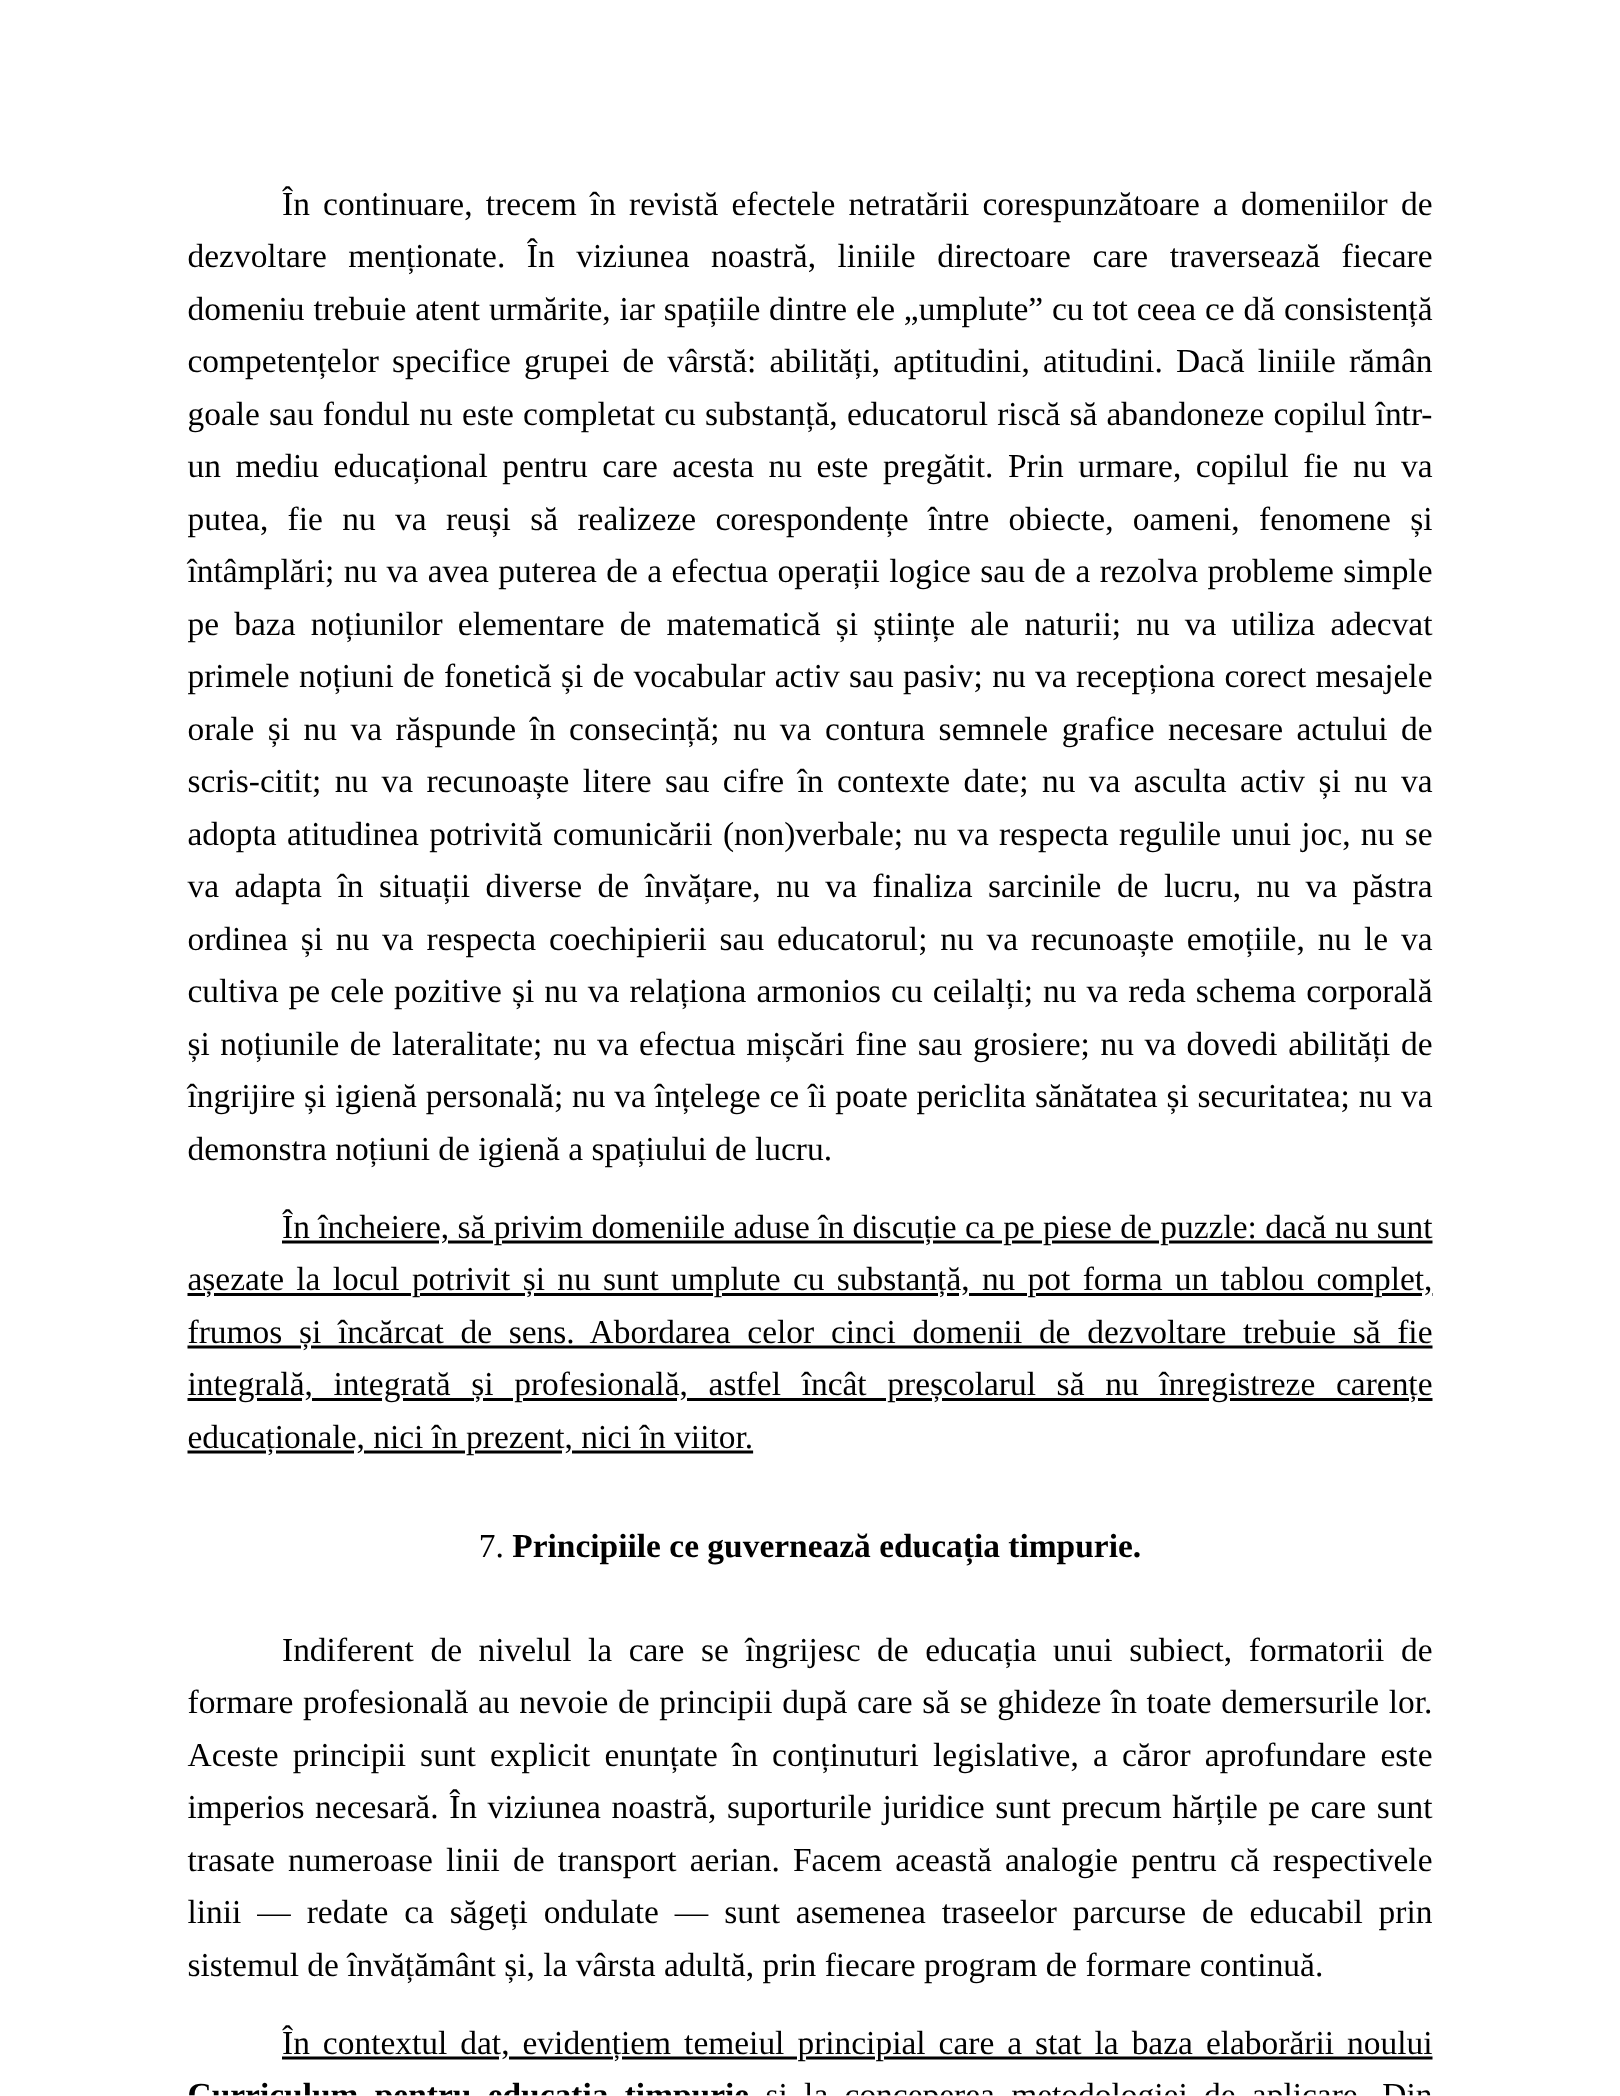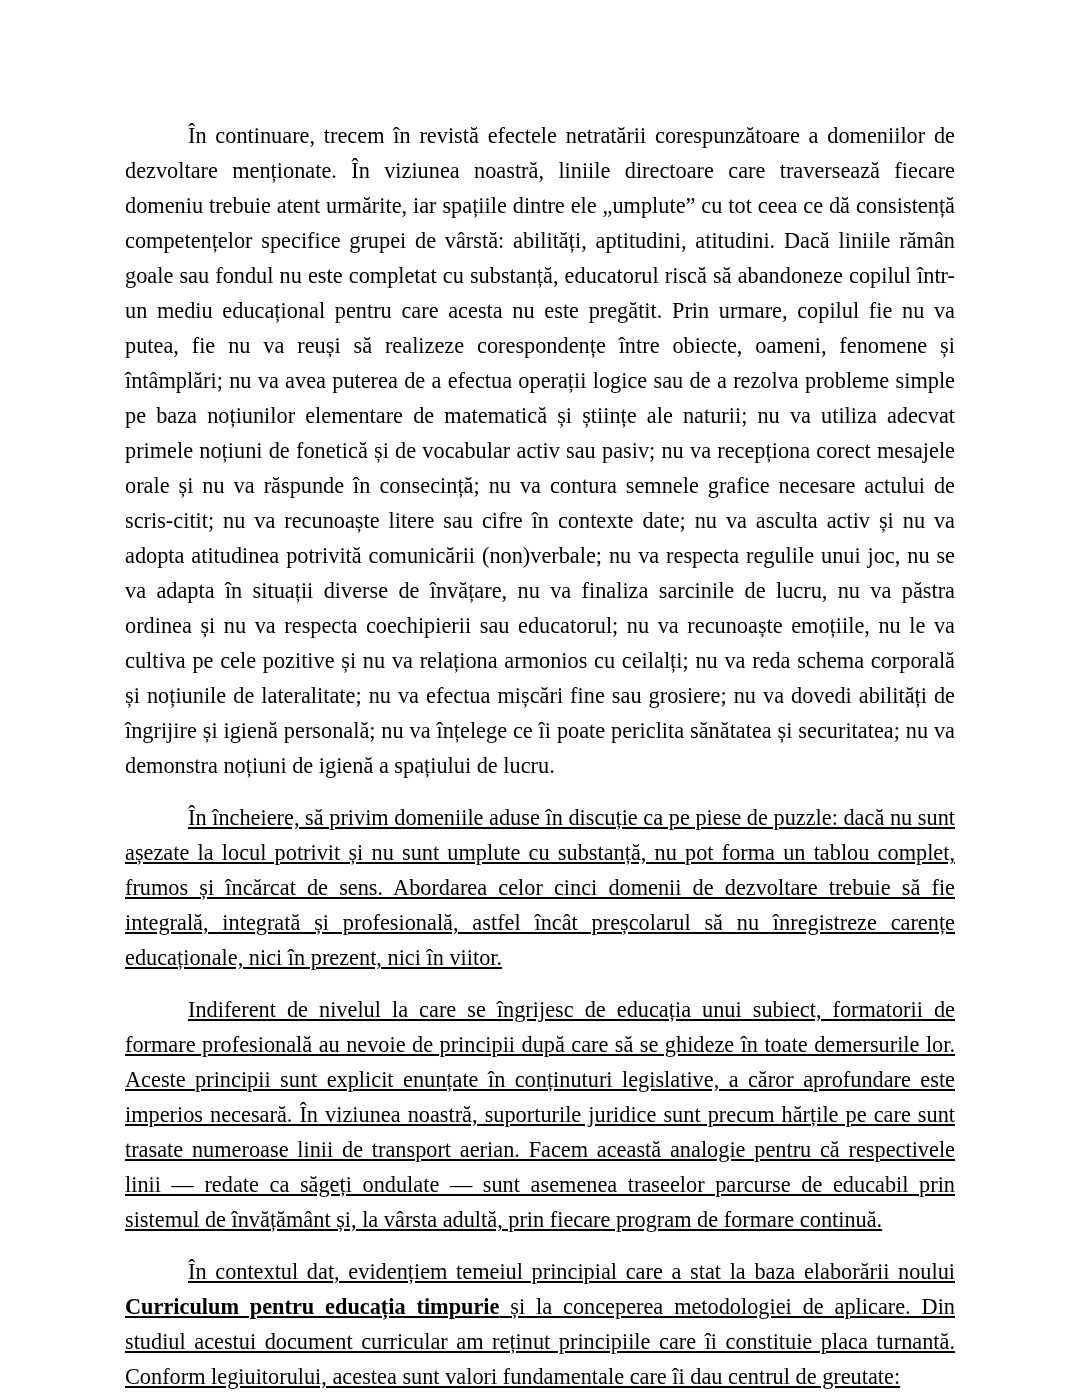--- a/index.html
+++ b/index.html
@@ -74,19 +74,22 @@
 </head>
 <body>
 
 <div class="page">
   <div class="content">
 
     <p class="para">În continuare, trecem în revistă efectele netratării corespunzătoare a domeniilor de dezvoltare menționate. În viziunea noastră, liniile directoare care traversează fiecare domeniu trebuie atent urmărite, iar spațiile dintre ele „umplute” cu tot ceea ce dă consistență competențelor specifice grupei de vârstă: abilități, aptitudini, atitudini. Dacă liniile rămân goale sau fondul nu este completat cu substanță, educatorul riscă să abandoneze copilul într-un mediu educațional pentru care acesta nu este pregătit. Prin urmare, copilul fie nu va putea, fie nu va reuși să realizeze corespondențe între obiecte, oameni, fenomene și întâmplări; nu va avea puterea de a efectua operații logice sau de a rezolva probleme simple pe baza noțiunilor elementare de matematică și științe ale naturii; nu va utiliza adecvat primele noțiuni de fonetică și de vocabular activ sau pasiv; nu va recepționa corect mesajele orale și nu va răspunde în consecință; nu va contura semnele grafice necesare actului de scris-citit; nu va recunoaște litere sau cifre în contexte date; nu va asculta activ și nu va adopta atitudinea potrivită comunicării (non)verbale; nu va respecta regulile unui joc, nu se va adapta în situații diverse de învățare, nu va finaliza sarcinile de lucru, nu va păstra ordinea și nu va respecta coechipierii sau educatorul; nu va recunoaște emoțiile, nu le va cultiva pe cele pozitive și nu va relaționa armonios cu ceilalți; nu va reda schema corporală și noțiunile de lateralitate; nu va efectua mișcări fine sau grosiere; nu va dovedi abilități de îngrijire și igienă personală; nu va înțelege ce îi poate periclita sănătatea și securitatea; nu va demonstra noțiuni de igienă a spațiului de lucru.</p>
 
     <p class="para">În încheiere, să privim domeniile aduse în discuție ca pe piese de puzzle: dacă nu sunt așezate la locul potrivit și nu sunt umplute cu substanță, nu pot forma un tablou complet, frumos și încărcat de sens. Abordarea celor cinci domenii de dezvoltare trebuie să fie integrală, integrată și profesională, astfel încât preșcolarul să nu înregistreze carențe educaționale, nici în prezent, nici în viitor.</p>
 
+    <div class="section-heading-wrap">
+      <p class="heading"><span class="num">7. </span><span class="title">Principiile ce guvernează educația timpurie.</span></p>
+    </div>
 
     <p class="para">Indiferent de nivelul la care se îngrijesc de educația unui subiect, formatorii de formare profesională au nevoie de principii după care să se ghideze în toate demersurile lor. Aceste principii sunt explicit enunțate în conținuturi legislative, a căror aprofundare este imperios necesară. În viziunea noastră, suporturile juridice sunt precum hărțile pe care sunt trasate numeroase linii de transport aerian. Facem această analogie pentru că respectivele linii — redate ca săgeți ondulate — sunt asemenea traseelor parcurse de educabil prin sistemul de învățământ și, la vârsta adultă, prin fiecare program de formare continuă.</p>
 
     <p class="para"><span>În contextul dat, evidențiem temeiul principial care a stat la baza elaborării noului </span><span class="bold-inline">Curriculum pentru educația timpurie</span><span> și la conceperea metodologiei de aplicare. Din studiul acestui document curricular am reținut principiile care îi constituie placa turnantă. Conform legiuitorului, acestea sunt valori fundamentale care îi dau centrul de greutate:</span></p>
 
   </div>
 </div>
 
 </body></html>

